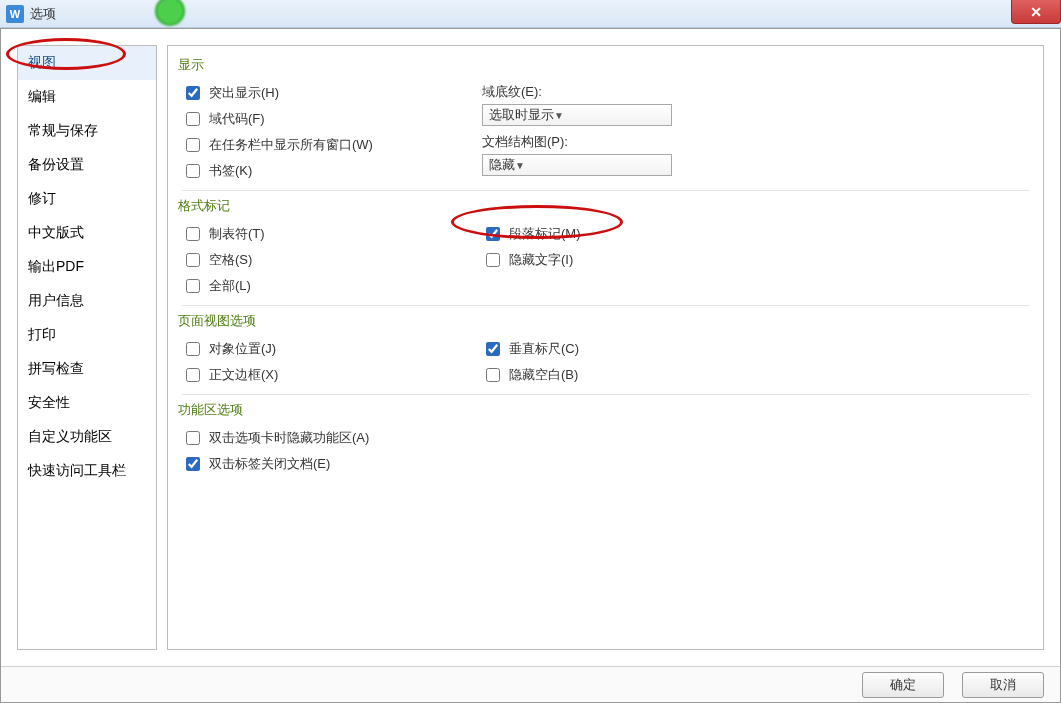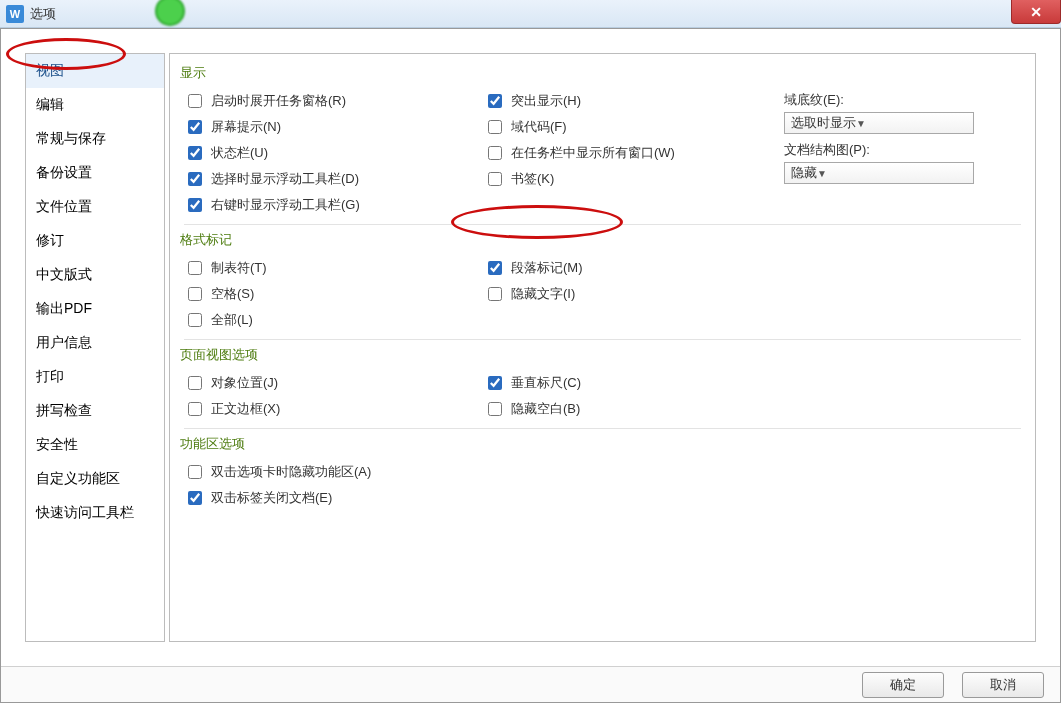--- a/index.html
+++ b/index.html
@@ -74,22 +74,22 @@
     position:absolute;
     top:28px; left:0; right:0; bottom:0;
     border:1px solid #999;
     background:#fff;
     display:flex;
     flex-direction:column;
   }
   .content-area {
     flex:1;
     display:flex;
-    padding:24px;
-    gap:4px;
+    padding:16px;
+    gap:10px;
     overflow:hidden;
   }
   
   .sidebar {
     width:140px;
     border:1px solid #bcbcbc;
     background:#fff;
     overflow:auto;
   }
   .side-item {
@@ -208,60 +208,37 @@
 </div>
 
 <div class="dialog-body">
   <div class="content-area">
 
     <div class="sidebar">
       <div class="side-item selected"><span>视图</span></div>
       <div class="side-item"><span>编辑</span></div>
       <div class="side-item"><span>常规与保存</span></div>
       <div class="side-item"><span>备份设置</span></div>
-      <div class="side-item"><span>文件位置</span></div>
       <div class="side-item"><span>修订</span></div>
       <div class="side-item"><span>中文版式</span></div>
       <div class="side-item"><span>输出PDF</span></div>
       <div class="side-item"><span>用户信息</span></div>
       <div class="side-item"><span>打印</span></div>
       <div class="side-item"><span>拼写检查</span></div>
       <div class="side-item"><span>安全性</span></div>
       <div class="side-item"><span>自定义功能区</span></div>
       <div class="side-item"><span>快速访问工具栏</span></div>
     </div>
 
     <div class="panel">
 
       <div class="group-title">显示</div>
       <div class="row3">
         <div>
           <label class="chk">
-              <input type="checkbox" style="">
-              <span>启动时展开任务窗格(R)</span>
-            </label>
-          <label class="chk">
-              <input type="checkbox" checked="" style="">
-              <span>屏幕提示(N)</span>
-            </label>
-          <label class="chk">
-              <input type="checkbox" checked="" style="">
-              <span>状态栏(U)</span>
-            </label>
-          <label class="chk">
-              <input type="checkbox" checked="" style="">
-              <span>选择时显示浮动工具栏(D)</span>
-            </label>
-          <label class="chk">
-              <input type="checkbox" checked="" style="">
-              <span>右键时显示浮动工具栏(G)</span>
-            </label>
-        </div>
-        <div>
-          <label class="chk">
               <input type="checkbox" checked="" style="">
               <span>突出显示(H)</span>
             </label>
           <label class="chk">
               <input type="checkbox" style="">
               <span>域代码(F)</span>
             </label>
           <label class="chk">
               <input type="checkbox" style="">
               <span>在任务栏中显示所有窗口(W)</span>

